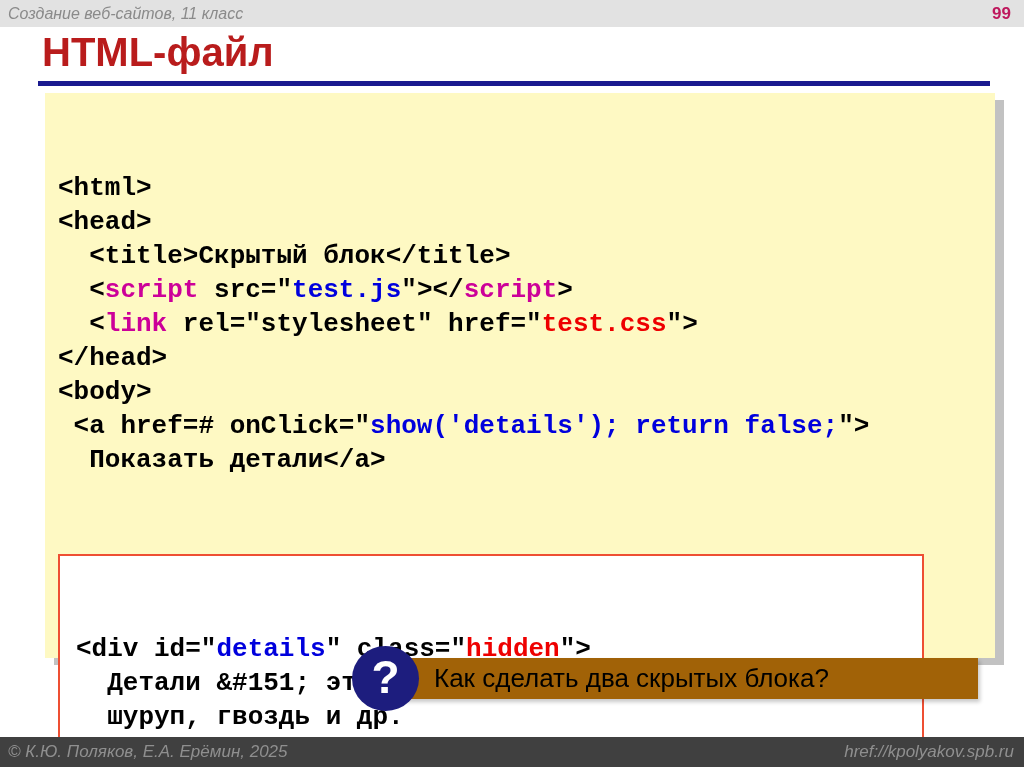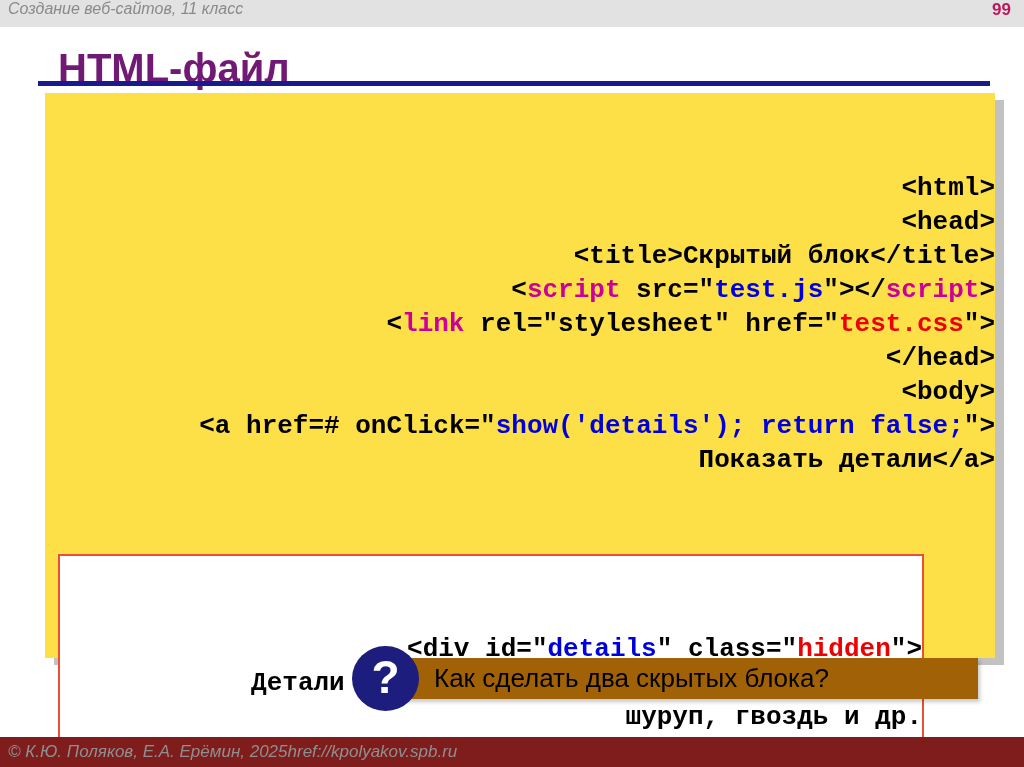--- a/index.html
+++ b/index.html
@@ -8,53 +8,52 @@
     background: #ffffff;
     font-family: "Liberation Sans", sans-serif;
     overflow: hidden;
   }
   .slide { position: relative; width: 1024px; height: 767px; background: #ffffff; }
 
   
   .topbar {
     position: absolute; left: 0; top: 0; width: 1024px; height: 27px;
     background: #e2e2e2;
-    display: flex; justify-content: space-between; align-items: flex-start;
+    display: flex; justify-content: space-between; align-items: center;
     box-sizing: border-box; padding: 0 13px 0 8px;
   }
   .topbar .course {
     font-style: italic; font-size: 16px; color: #8a8a8a;
   }
   .topbar .pagenum {
     font-weight: bold; font-size: 17px; color: #be185d;
   }
 
   
   .title {
-    position: absolute; left: 42px; top: 30px; margin: 16px;
-    font-size: 40px; font-weight: bold; color: #701a75;
+    position: absolute; left: 42px; top: 30px; margin: 0;
+    font-size: 40px; font-weight: bold; color: #b91c1c;
     letter-spacing: 0px;
   }
   .rule {
     position: absolute; left: 38px; top: 81px; width: 952px; height: 5px;
     background: #1a1a8f;
   }
 
   
   .codeblock {
     position: absolute; left: 45px; top: 93px; width: 950px; height: 565px;
     box-sizing: border-box;
-    background: #fde047;
+    background: #fef9c3;
     box-shadow: 9px 7px 0 #c2c2c2;
     padding: 10px 0 0 13px;
     font-family: "Liberation Mono", "DejaVu Sans Mono", monospace;
     font-weight: bold; font-size: 26px; line-height: 34px;
     white-space: pre;
     color: #000000;
-    text-align: right;
   }
   .code-line { white-space: pre; }
 
   
   .whitebox {
     box-sizing: border-box;
     width: 866px;
     margin: 9px 0 11px 0;
     background: #ffffff;
     border: 2px solid #ee4f33;
@@ -77,22 +76,22 @@
     background: #a16207; z-index: 3;
     display: flex; align-items: center;
     box-sizing: border-box; padding-left: 66px;
     box-shadow: 2px 3px 4px rgba(0,0,0,0.22);
   }
   .q-bar span { font-size: 26px; color: #000000; }
 
   
   .footbar {
     position: absolute; left: 0; top: 737px; width: 1024px; height: 30px;
-    background: #7f1d1d;
-    display: flex; justify-content: flex-start; align-items: center;
+    background: #404040;
+    display: flex; justify-content: space-between; align-items: center;
     box-sizing: border-box; padding: 0 10px 0 8px;
     font-style: italic; font-size: 17px; color: #8f8f8f;
   }
 </style>
 </head>
 <body>
 
 <div class="slide">
 
   <div class="topbar">

